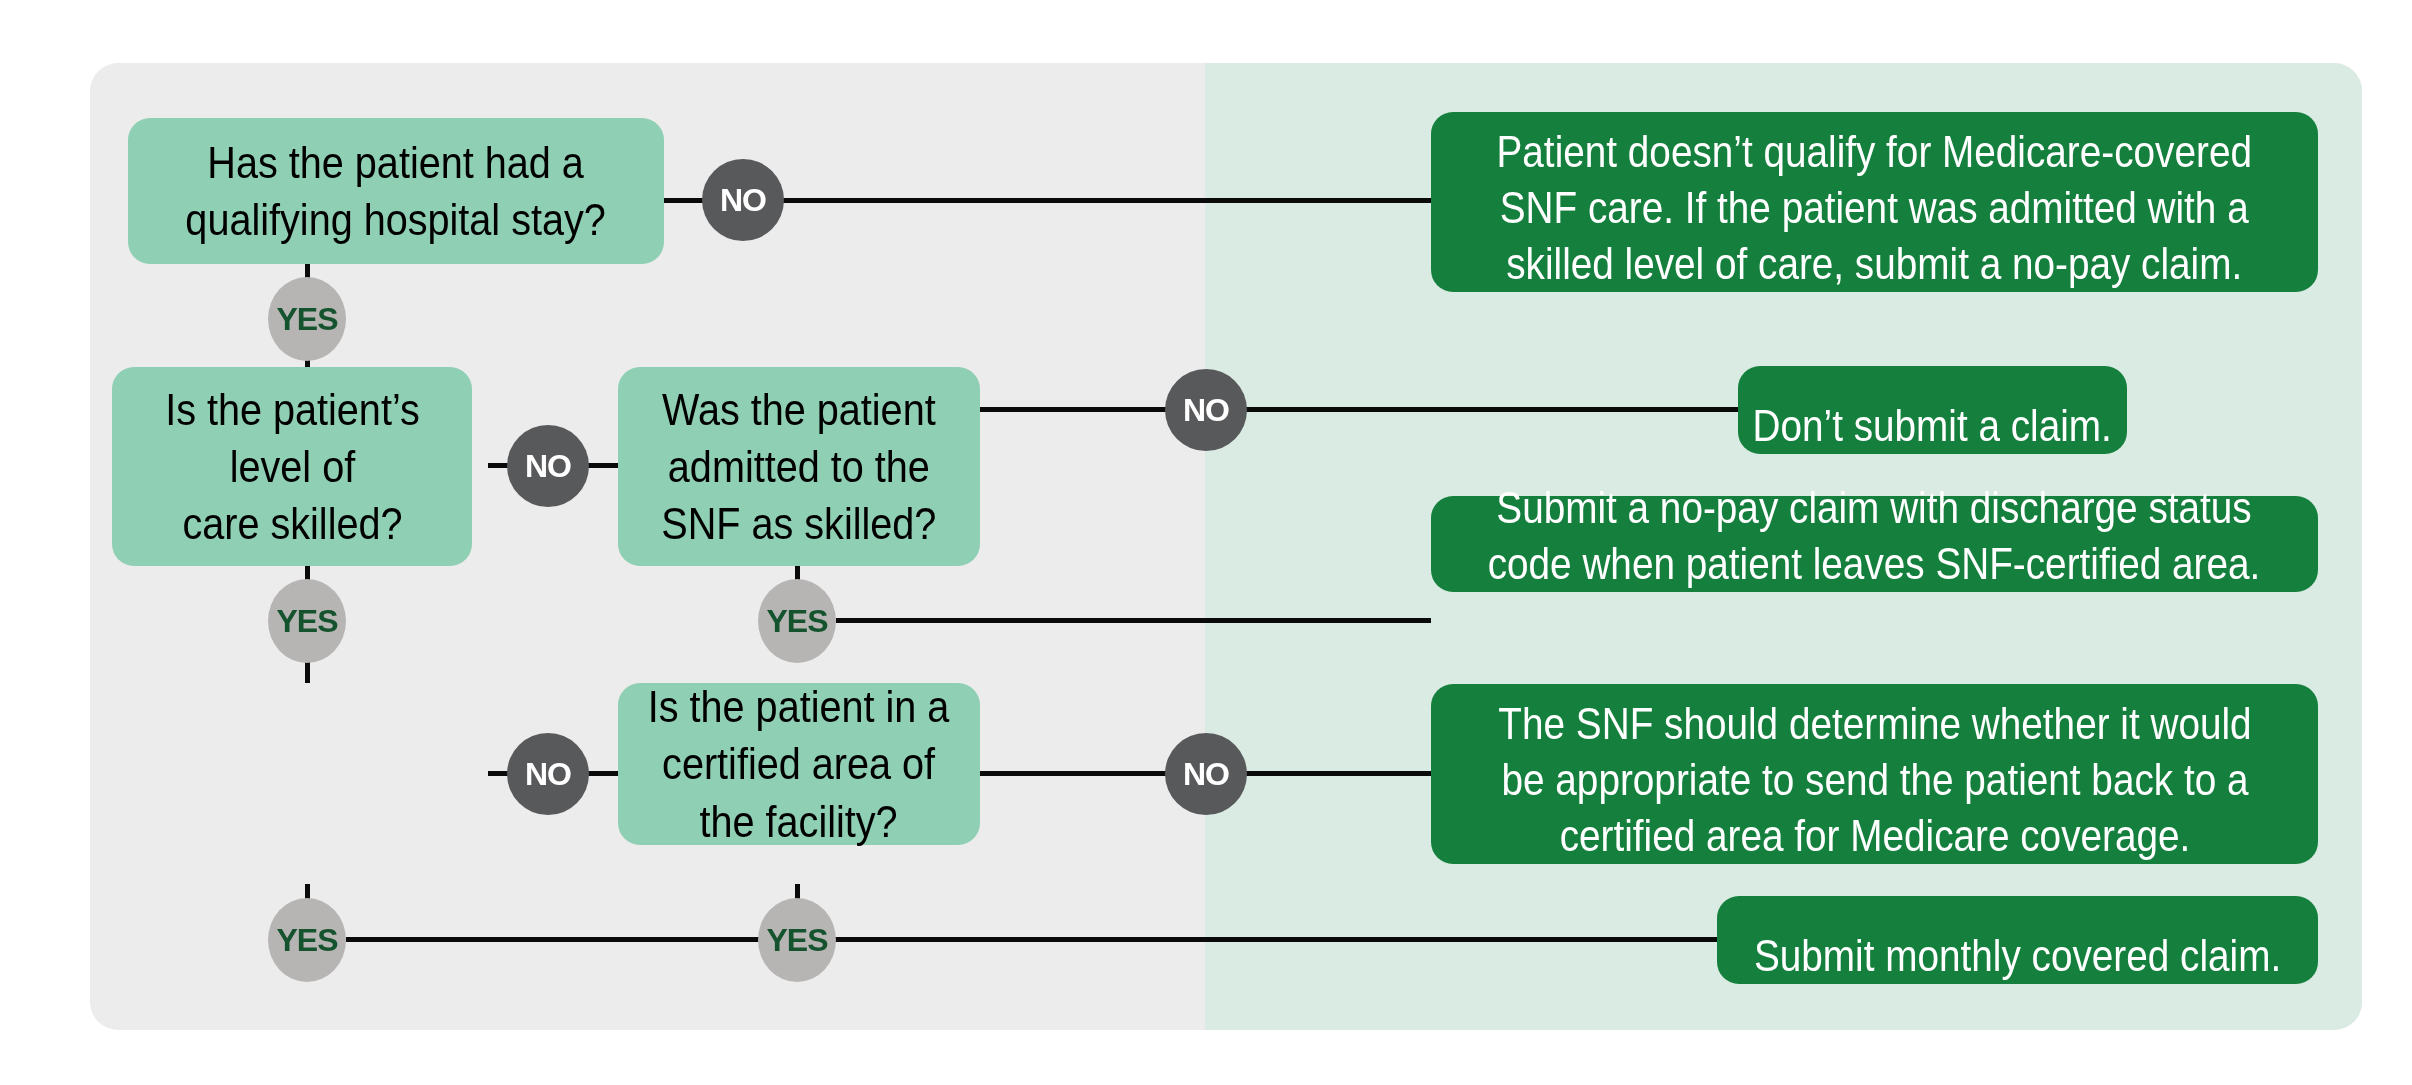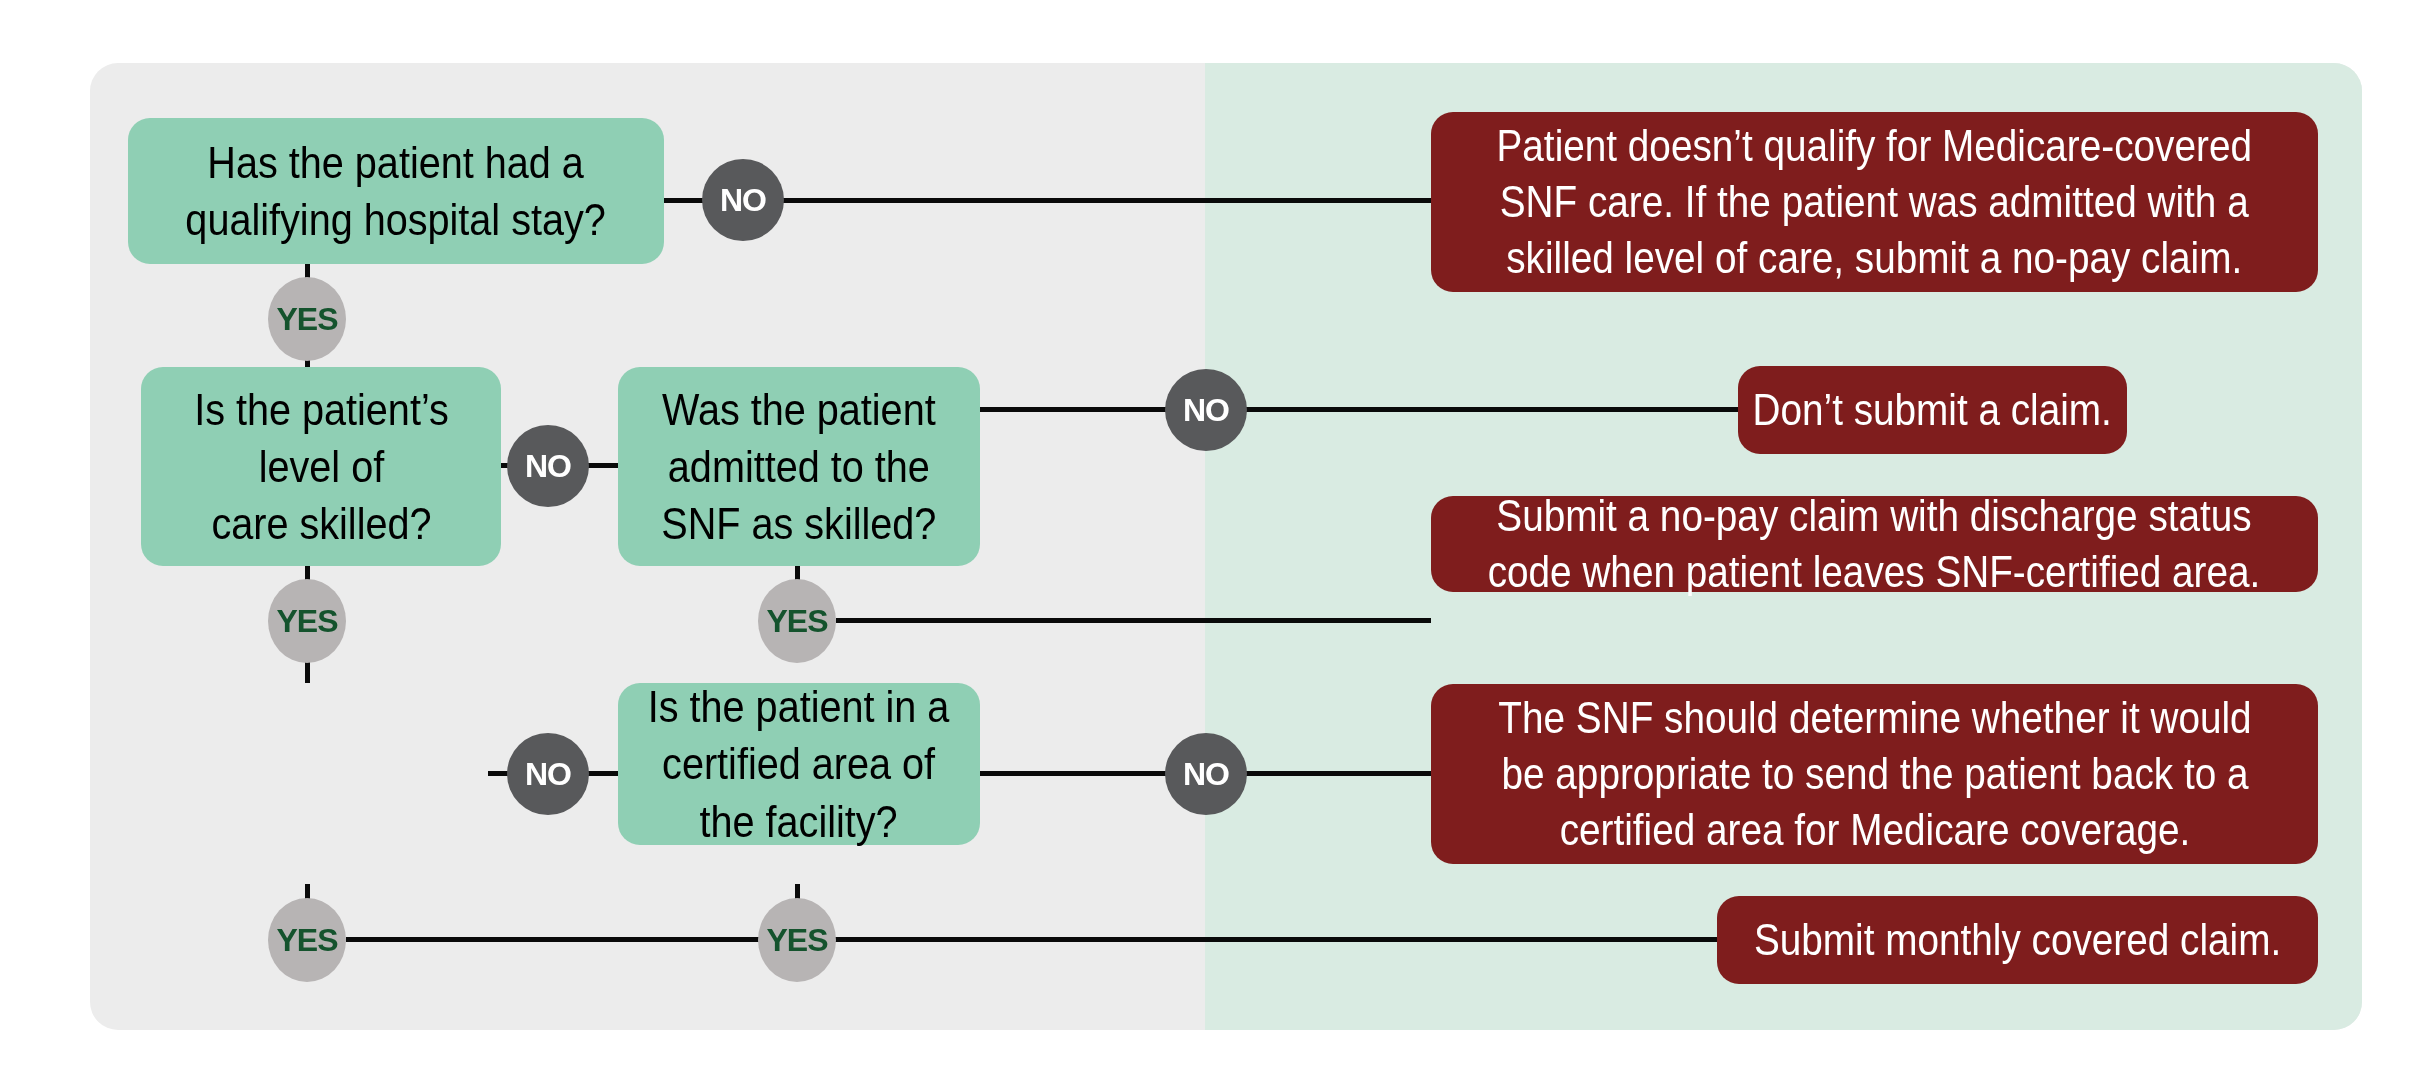--- a/index.html
+++ b/index.html
@@ -9,34 +9,34 @@
          background:#ECECEC;border-radius:28px;overflow:hidden;}
   .panel-green{position:absolute;left:1115px;top:0;width:1157px;height:100%;background:#D9EBE2;}
 
   .line{position:absolute;background:#0a0a0a;}
   .h{height:5px}
   .v{width:5px}
 
   .qbox{position:absolute;background:#8FCFB4;border-radius:22px;
         display:flex;align-items:center;justify-content:center;text-align:center;
         color:#000;font-size:44px;line-height:1.3;}
-  .obox{position:absolute;background:#7f1d1d;border-radius:22px;
-        display:flex;align-items:center;justify-content:center;text-align:center;
+  .obox{position:absolute;background:#15803d;border-radius:22px;
+        display:flex;align-items:flex-end;justify-content:center;text-align:center;
         color:#fff;font-size:44px;line-height:1.27;}
   .node-text{white-space:pre;display:inline-block;transform:scaleX(.9);transform-origin:center;}
   .obox .node-text{transform:scaleX(.88);}
 
   .badge{position:absolute;display:flex;align-items:center;justify-content:center;
          font-weight:bold;font-size:32px;letter-spacing:-1px;}
   .no{width:82px;height:82px;border-radius:50%;background:#58595B;color:#fff;text-align:right;}
   .yes{width:78px;height:84px;border-radius:50%;background:#B7B4B4;color:#14532d;}
 
   
   #q1{left:128px;top:118px;width:536px;height:146px}
-  #q2{left:141px;top:367px;width:360px;height:199px}
+  #q2{left:112px;top:367px;width:360px;height:199px}
   #q3{left:618px;top:367px;width:362px;height:199px}
   #q4{left:128px;top:683px;width:360px;height:201px}
   #q5{left:618px;top:683px;width:362px;height:162px}
 
   
   #o1{left:1431px;top:112px;width:887px;height:180px}
   #o2{left:1738px;top:366px;width:389px;height:88px}
   #o3{left:1431px;top:496px;width:887px;height:96px}
   #o4{left:1431px;top:684px;width:887px;height:180px}
   #o5{left:1717px;top:896px;width:601px;height:88px}

